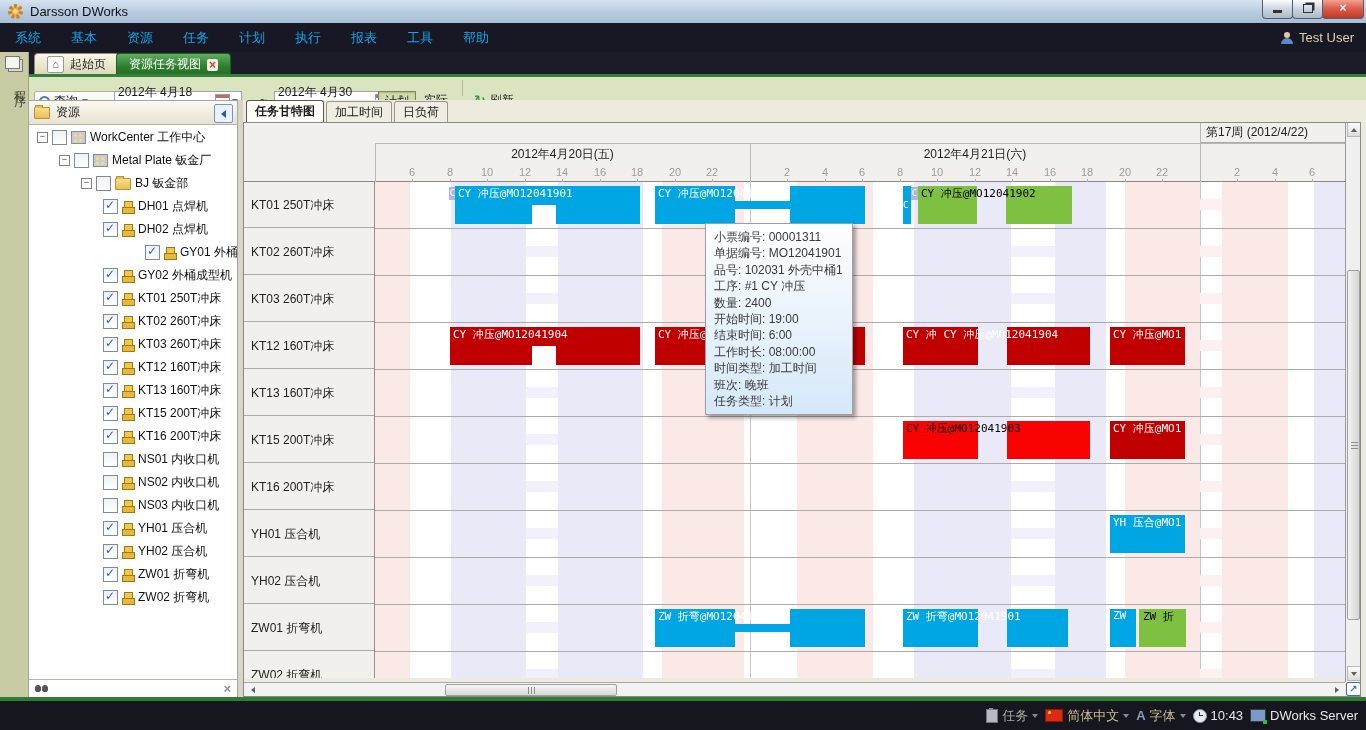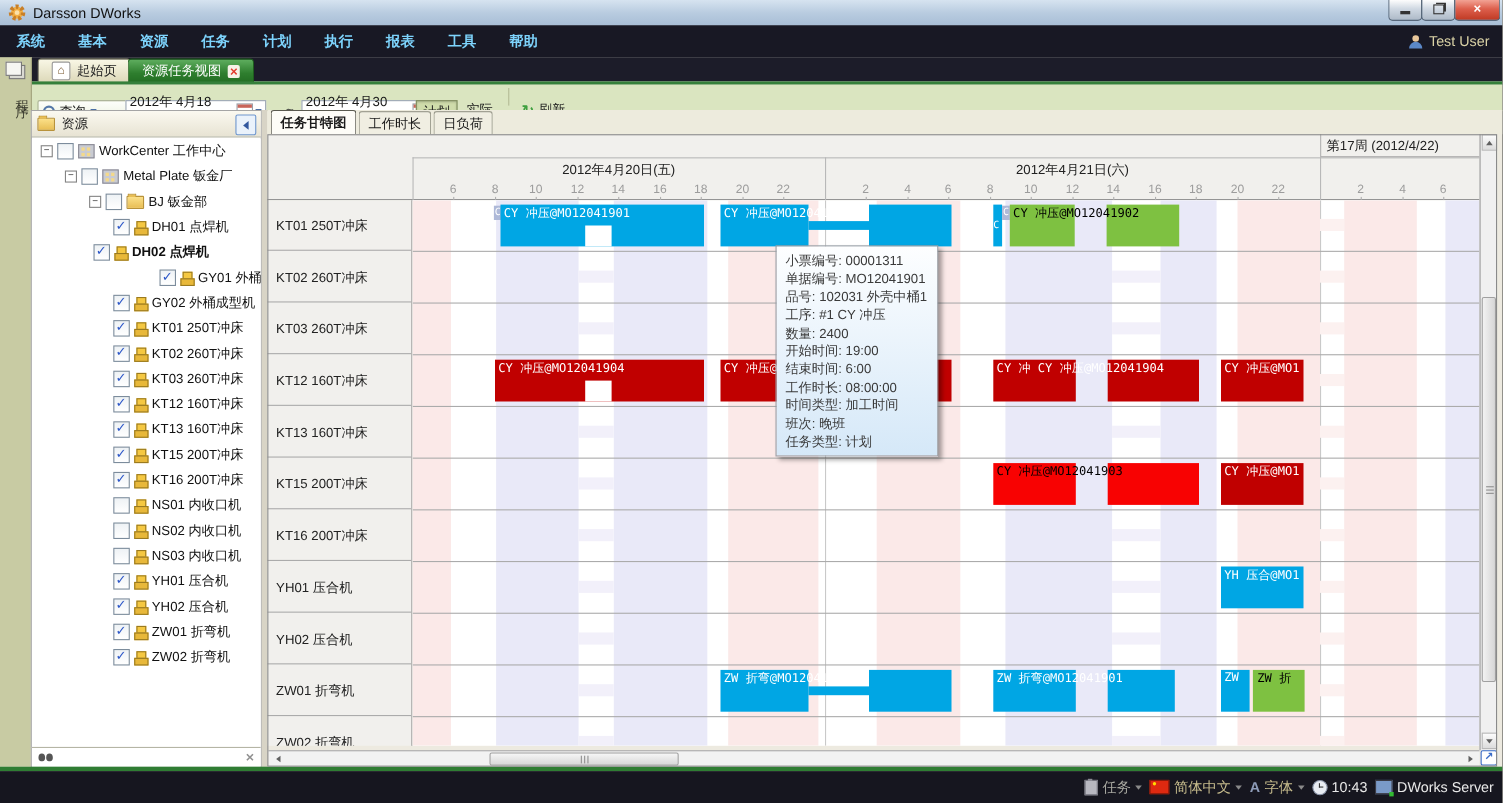--- a/index.html
+++ b/index.html
@@ -10,21 +10,21 @@
   
   .titlebar{left:0;top:0;width:1366px;height:23px;
     background:linear-gradient(#D6E3F0,#B9CCE0 50%,#A8BED6);border-bottom:1px solid #7E93A8;}
   .title-text{left:30px;top:4px;font-size:13px;color:#111;}
   .winbtn{top:0;height:18px;border:1px solid #4E5E70;border-top:none;border-radius:0 0 4px 4px;
     background:linear-gradient(#FDFDFD,#CFD8E2 45%,#AEBAC8);text-align:center;color:#333;cursor:default;}
   .winbtn .glyph{display:inline-block;}
   .btn-close{background:linear-gradient(#F2A294,#DD5F4C 45%,#C03A24);color:#fff;font-weight:bold;}
   
   .menubar{left:0;top:23px;width:1366px;height:29px;background:#181824;display:flex;align-items:center;}
-  .menu-item{padding:4px 15px;line-height:29px;color:#7dd3fc;font-size:13px;cursor:default;font-weight:bold;}
+  .menu-item{padding:4px 15px;line-height:29px;color:#0ea5e9;font-size:13px;cursor:default;}
   .user-box{position:absolute;right:12px;top:0;height:29px;display:flex;align-items:center;gap:6px;color:#DAD2A6;font-size:13px;}
   .ico-person{display:inline-block;width:12px;height:12px;position:relative;}
   .ico-person:before{content:"";position:absolute;left:3px;top:0;width:6px;height:6px;border-radius:50%;background:#E9C79B;}
   .ico-person:after{content:"";position:absolute;left:0;top:6px;width:12px;height:6px;border-radius:6px 6px 0 0;background:#5B88C8;}
   
   .tabstrip{left:0;top:52px;width:1366px;height:22px;background:#1C1C29;}
   .doc-tab{position:absolute;top:1px;height:21px;border-radius:4px 4px 0 0;display:flex;align-items:center;gap:6px;padding:0 12px;cursor:default;}
   .tab-home{left:34px;background:linear-gradient(#F9F7E6,#DCD8B8);border:1px solid #8E8E72;border-bottom:none;color:#222;}
   .tab-active{left:116px;background:linear-gradient(#5FAE5F,#2E7E2E 60%,#236E23);border:1px solid #1E5E1E;border-bottom:none;color:#fff;}
   .ico-home{display:inline-block;width:15px;height:15px;background:#fff;border:1px solid #999;border-radius:2px;
@@ -249,21 +249,21 @@
           <span class="expander">−</span>
           <span class="cbx"></span>
           <span class="ico-folder"></span>
           <span class="tree-label">BJ 钣金部</span>
         </div>
         <div class="tree-row" style="padding-left: 74px;">
           <span class="cbx checked"></span>
           <span class="ico-machine"></span>
           <span class="tree-label">DH01 点焊机</span>
         </div>
-        <div class="tree-row" style="padding-left: 56px; font-weight: bold;">
+        <div class="tree-row" style="padding-left: 74px;">
           <span class="cbx checked"></span>
           <span class="ico-machine"></span>
           <span class="tree-label">DH02 点焊机</span>
         </div>
         <div class="tree-row" style="padding-left: 116px;">
           <span class="cbx checked"></span>
           <span class="ico-machine"></span>
           <span class="tree-label">GY01 外桶成型机</span>
         </div>
         <div class="tree-row" style="padding-left: 74px;">
@@ -344,21 +344,21 @@
       </div>
     <div class="lp-footer">
       <span class="ico-binoc"></span>
       <span class="clear-x">×</span>
     </div>
   </div>
   <div class="abs splitter"></div>
 
   <div class="abs doctabs" id="doctabs">
       <div class="gtab active">任务甘特图</div>
-      <div class="gtab">工作时长</div>
+      <div class="gtab">加工时间</div>
       <div class="gtab">日负荷</div>
     </div>
 
   <div class="abs ghead" id="ghead">
     <div class="week-cell">第17周 (2012/4/22)</div>
     <div class="hline144"></div>
     <div class="ghead-bottom"></div>
   <div class="day-label" style="left: 132px; width: 375px;">2012年4月20日(五)</div>
       <div class="vday" style="left: 132px; top: 21px; bottom: 0px; height: auto;"></div>
       <div class="hour-label" style="left: 169px;">6</div>

